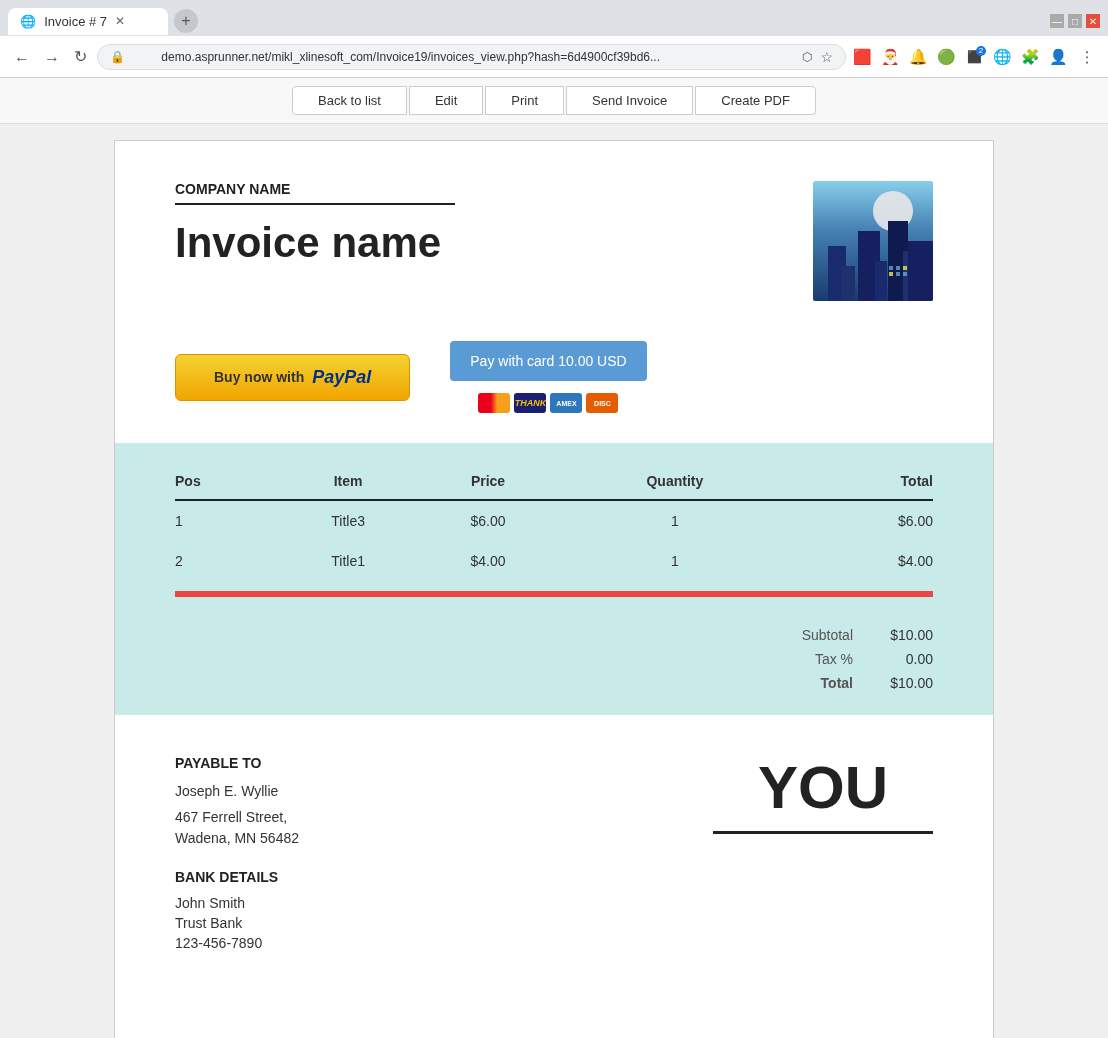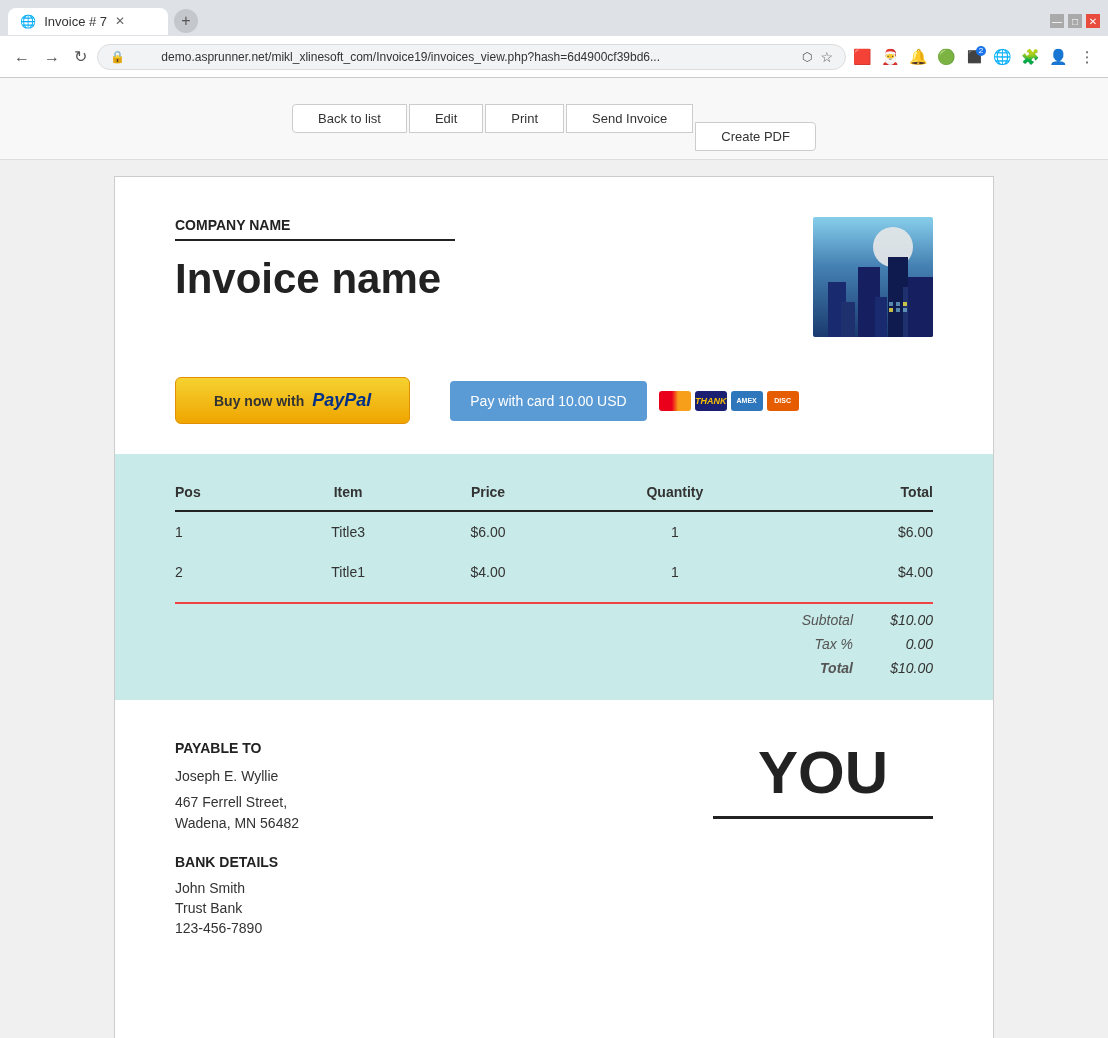--- a/index.html
+++ b/index.html
@@ -22,21 +22,21 @@
     .address-bar { flex: 1; display: flex; align-items: center; background: #f1f3f4; border: 1px solid #ddd; border-radius: 20px; padding: 4px 12px; gap: 8px; font-size: 13px; color: #333; }
     .address-icon { font-size: 12px; color: #555; }
     .address-text { flex: 1; font-size: 12px; color: #333; margin-left: 28px; }
     .nav-icons { display: flex; gap: 6px; align-items: center; }
     .nav-icon { width: 22px; height: 22px; display: flex; align-items: center; justify-content: center; font-size: 15px; color: #555; cursor: pointer; }
 
     
     .toolbar { display: flex; align-items: center; justify-content: center; background: #f8f8f8; border-bottom: 1px solid #ddd; padding: 8px; gap: 2px; }
     .toolbar-btn { border: 1px solid #ccc; background: white; padding: 6px 25px; font-size: 13px; color: #333; cursor: pointer; border-radius: 0; }
     .toolbar-btn:first-child { border-radius: 4px 0 0 4px; }
-    .toolbar-btn:last-child { border-radius: 0 4px 4px 0; margin-top: 36px; }
+    .toolbar-btn:last-child { border-radius: 0 4px 4px 0; }
 
     
     .content-area { overflow-y: auto; height: calc(1038px - 36px - 42px - 42px); background: #f0f0f0; display: flex; justify-content: center; padding: 16px; }
 
     
     .invoice-paper { background: white; width: 880px; min-height: 900px; border: 1px solid #ccc; padding: 0; }
 
     
     .invoice-header { padding: 40px 60px 30px 60px; display: flex; justify-content: space-between; align-items: flex-start; }
     .company-section { flex: 1; }
@@ -67,21 +67,21 @@
 
     
     .items-section { background: #c8eae8; padding: 20px 60px; }
     .items-table { width: 100%; border-collapse: collapse; }
     .table-header { border-bottom: 2px solid #222; }
     .table-header th { padding: 10px 0; font-size: 14px; font-weight: bold; color: #333; text-align: left; }
     .table-header th.right { text-align: right; }
     .table-row td { padding: 12px 0; font-size: 14px; color: #333; text-align: left; }
     .table-row td.right { text-align: right; }
     .table-row td.center { text-align: center; }
-    .totals-section { border-top: 2px solid #ef4444; margin-top: 10px; padding-top: 4px; font-style: italic; }
+    .totals-section { border-top: 6px solid #ef4444; margin-top: 10px; padding-top: 26px; }
     .total-row { display: flex; justify-content: flex-end; padding: 4px 0; font-size: 14px; color: #333; }
     .total-label { text-align: right; min-width: 100px; color: #555; }
     .total-value { text-align: right; min-width: 80px; font-weight: normal; }
     .grand-total { font-weight: bold; }
 
     
     .invoice-footer { padding: 40px 60px; display: flex; justify-content: space-between; align-items: flex-start; }
     .payable-section { flex: 1; }
     .payable-title { font-size: 14px; font-weight: bold; color: #222; margin-bottom: 12px; }
     .payable-name { font-size: 14px; color: #333; margin-bottom: 8px; }
@@ -184,21 +184,21 @@
           </div>
         </div>
       </div>
     </div>
 
     <div class="payment-section">
       <button class="paypal-btn">
         <span class="paypal-text">Buy now with</span>
         <span class="paypal-logo">PayPal</span>
       </button>
-      <div style="display:flex;align-items:center;gap:12px;">
+      <div style="display:flex;align-items:center;gap:12px;flex-direction:column;">
         <button class="card-pay-btn">Pay with card 10.00 USD</button>
         <div class="card-icons">
           <div class="card-icon mc-icon"></div>
           <div class="card-icon visa-icon" style="font-size:9px;font-weight:bold;font-style:italic;">THANK</div>
           <div class="card-icon ae-icon" style="font-size:7px;">AMEX</div>
           <div class="card-icon disc-icon" style="font-size:7px;">DISC</div>
         </div>
       </div>
     </div>
 

